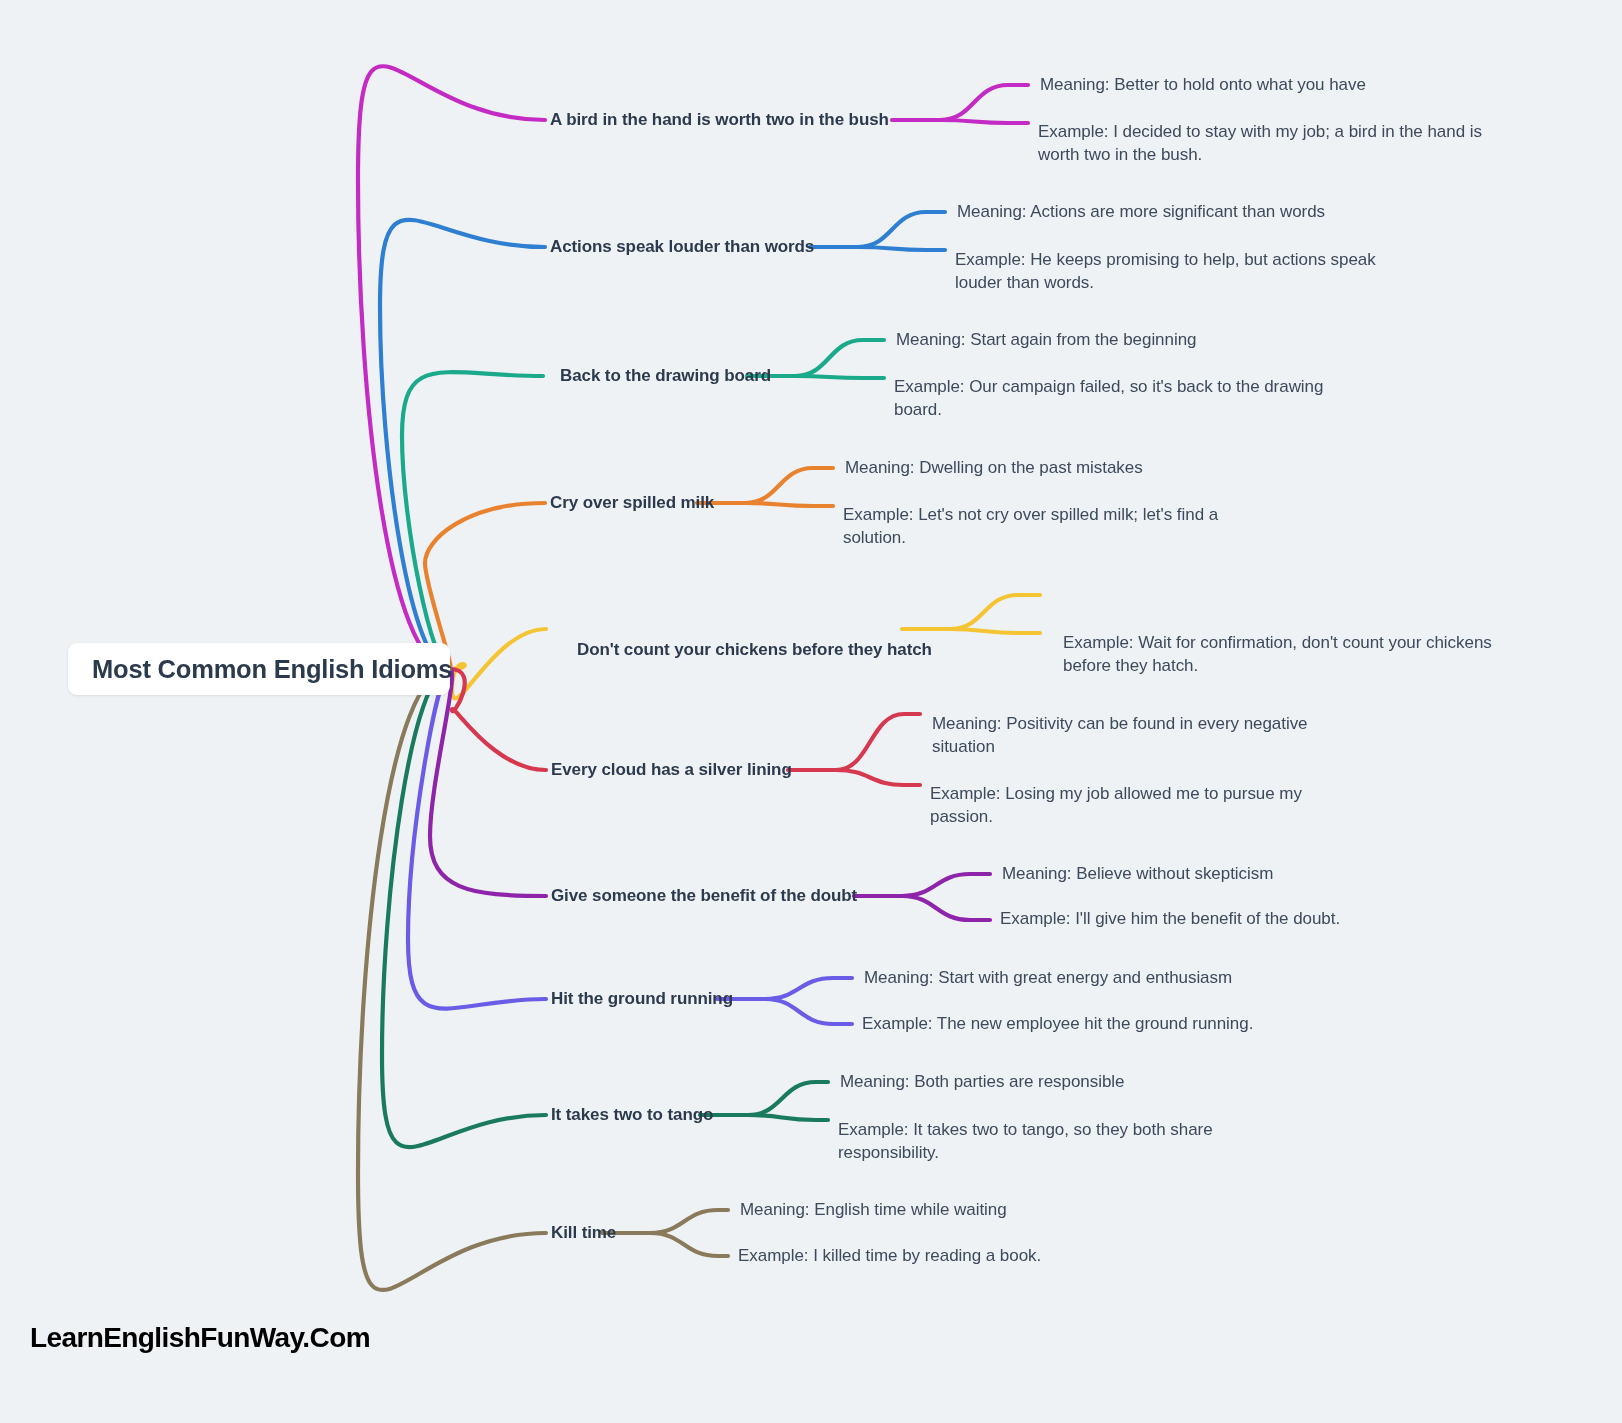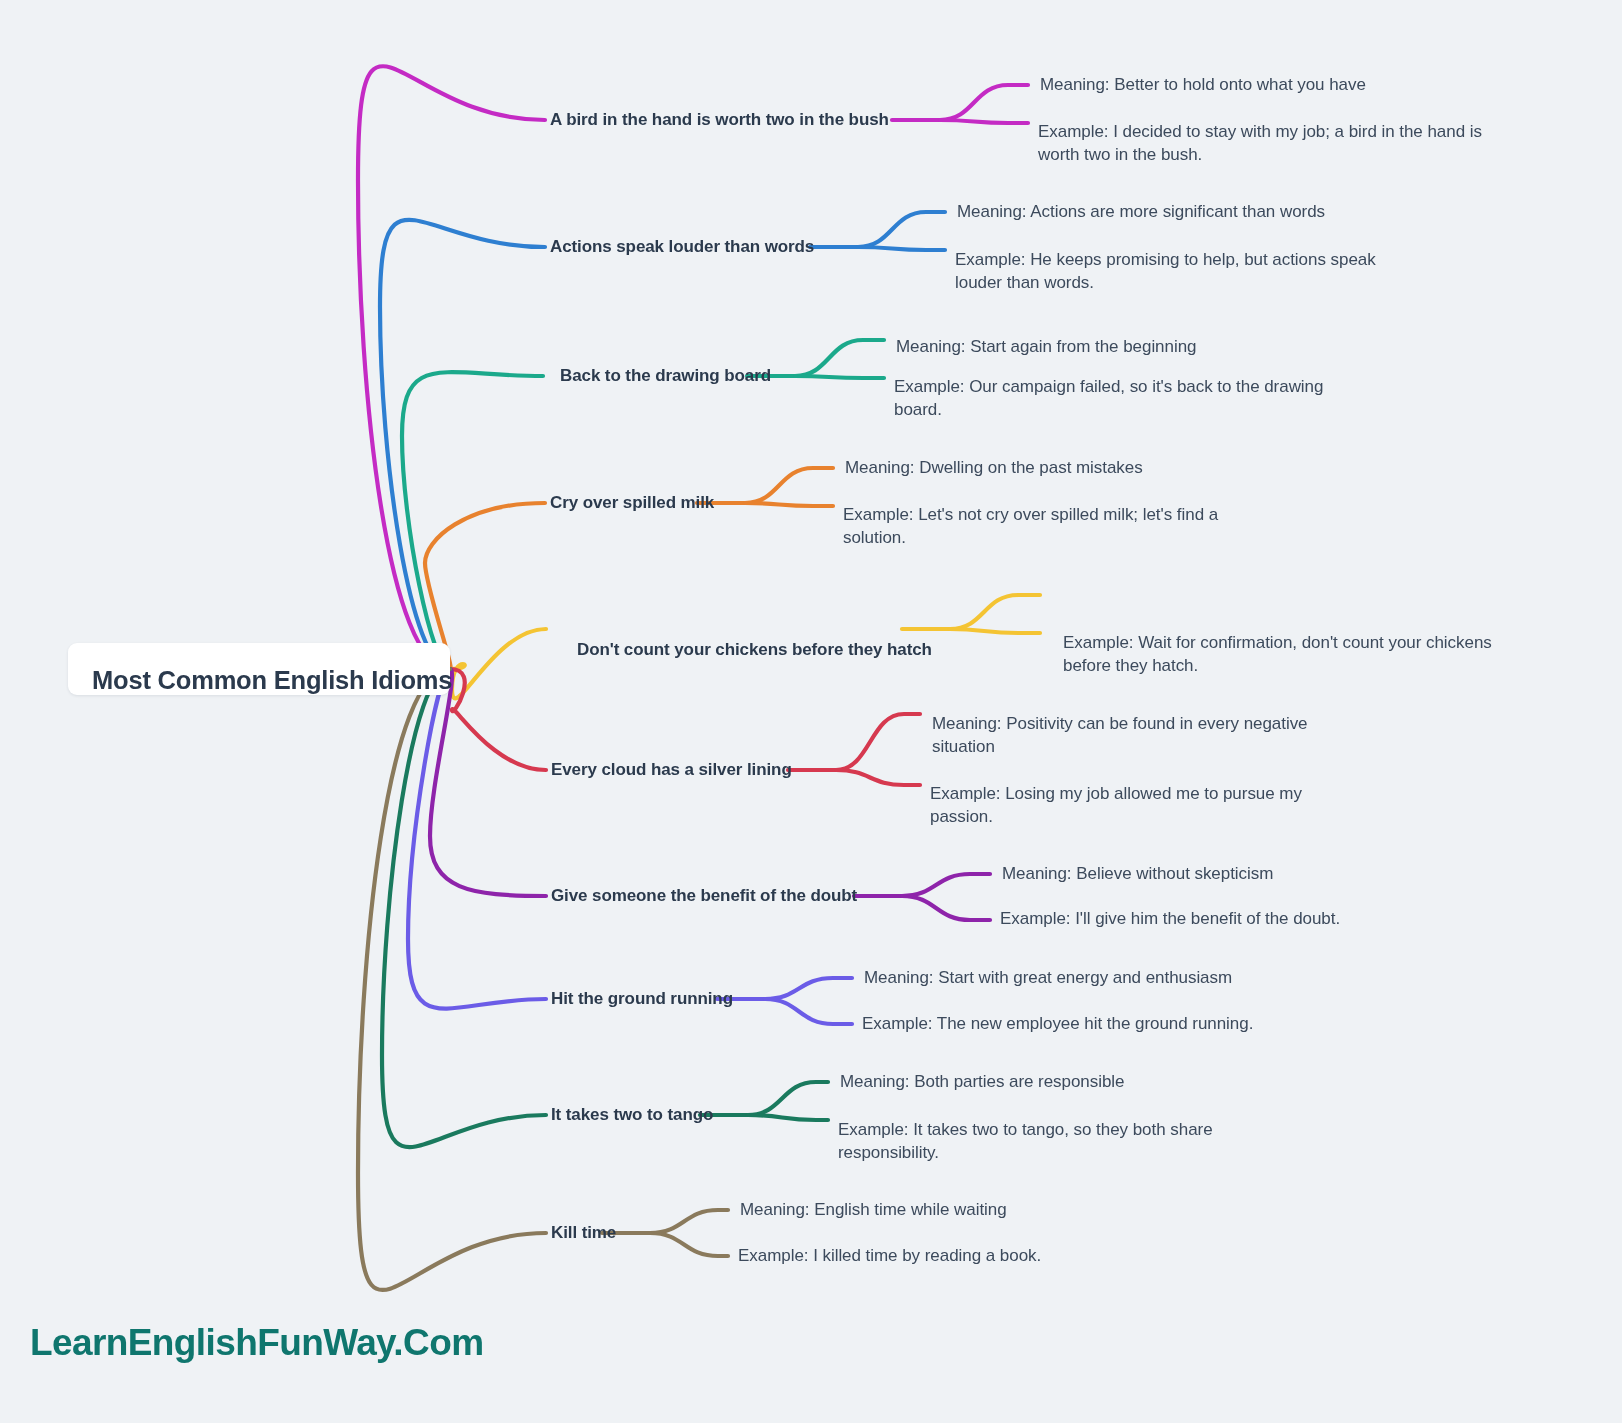--- a/index.html
+++ b/index.html
@@ -40,21 +40,21 @@
   .root-card {
     position: absolute;
     left: 68px;
     top: 643px;
     width: 382px;
     height: 52px;
     background: #ffffff;
     border-radius: 9px;
     box-shadow: 0 1px 3px rgba(30,45,70,0.10);
     display: flex;
-    align-items: flex-end;
+    align-items: center;
     padding-left: 24px;
     box-sizing: border-box;
   }
   .root-title {
     font-size: 25.5px;
     font-weight: 700;
     color: #2b3a4d;
     letter-spacing: -0.2px;
     white-space: nowrap;
   }
@@ -75,23 +75,23 @@
     line-height: 1.38;
     letter-spacing: -0.05px;
   }
   .detail.one-line {
     transform: translateY(-50%);
   }
   .footer-brand {
     position: absolute;
     left: 30px;
     top: 1322px;
-    font-size: 37px;
+    font-size: 28px;
     font-weight: 700;
-    color: #0f766e;
+    color: #000000;
     letter-spacing: -0.6px;
     white-space: nowrap;
   }
 </style>
 </head>
 <body>
 
 <div id="mindmap-root">
 
   <svg id="edges" viewBox="0 0 1622 1423" width="1622" height="1423">
@@ -165,21 +165,21 @@
 
     <div class="branch-label" style="left:550px; top:120px;">A bird in the hand is worth two in the bush</div>
     <div class="detail one-line" style="left:1040px; top:85px; width:460px;">Meaning: Better to hold onto what you have</div>
     <div class="detail" style="left:1038px; top:120px; width:450px;">Example: I decided to stay with my job; a bird in the hand is worth two in the bush.</div>
 
     <div class="branch-label" style="left:550px; top:247px;">Actions speak louder than words</div>
     <div class="detail one-line" style="left:957px; top:212px; width:450px;">Meaning: Actions are more significant than words</div>
     <div class="detail" style="left:955px; top:248px; width:435px;">Example: He keeps promising to help, but actions speak louder than words.</div>
 
     <div class="branch-label" style="left:560px; top:376px;">Back to the drawing board</div>
-    <div class="detail one-line" style="left:896px; top:340px; width:450px;margin-top:7px;">Meaning: Start again from the beginning</div>
+    <div class="detail one-line" style="left:896px; top:340px; width:450px;">Meaning: Start again from the beginning</div>
     <div class="detail" style="left:894px; top:375px; width:445px;">Example: Our campaign failed, so it's back to the drawing board.</div>
 
     <div class="branch-label" style="left:550px; top:503px;">Cry over spilled milk</div>
     <div class="detail one-line" style="left:845px; top:468px; width:430px;">Meaning: Dwelling on the past mistakes</div>
     <div class="detail" style="left:843px; top:503px; width:400px;">Example: Let's not cry over spilled milk; let's find a solution.</div>
 
     <div class="branch-label" style="left:551px; top:650px;margin-left:26px;">Don't count your chickens before they hatch</div>
     <div class="detail" style="left:1050px; top:631px; width:445px;margin-left:13px;">Example: Wait for confirmation, don't count your chickens before they hatch.</div>
 
     <div class="branch-label" style="left:551px; top:770px;">Every cloud has a silver lining</div>

